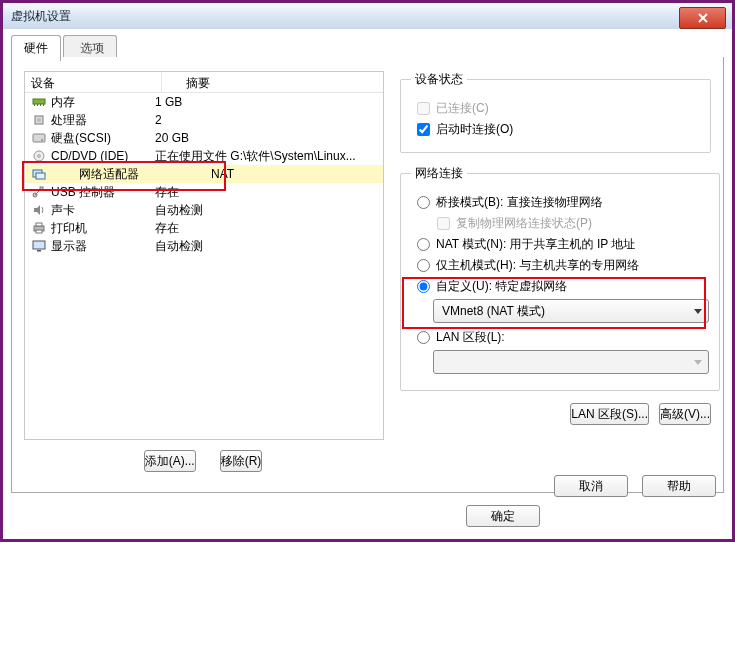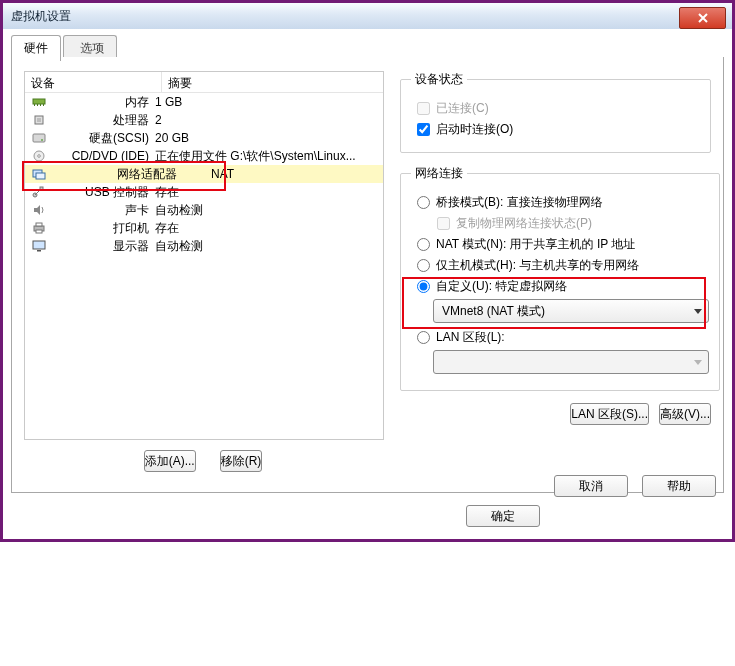--- a/index.html
+++ b/index.html
@@ -9,29 +9,29 @@
   .closebtn{width:45px;height:20px;margin:3px 6px 0 0;background:linear-gradient(#e67a6b,#d13b24);border:1px solid #8a2a1a;border-radius:2px;display:flex;align-items:center;justify-content:center;}
   .closebtn svg{display:block;}
   .client{position:absolute;left:0;right:0;top:26px;bottom:0;background:#fff;}
   .tabs{position:absolute;left:8px;top:6px;}
   .tab{display:inline-block;padding:4px 12px;border:1px solid #a7a7a7;border-bottom:none;background:#fff;border-top-left-radius:3px;border-top-right-radius:3px;margin-right:-1px;position:relative;}
   .tab.inactive{background:#f0f0f0;color:#444;padding-left:16px;}
   .tab.active{z-index:2;}
   .tabline{position:absolute;left:8px;right:8px;top:28px;height:1px;background:#a7a7a7;}
   .tabcontent{position:absolute;left:8px;right:8px;top:28px;bottom:46px;border:1px solid #a7a7a7;border-top:none;background:#fff;overflow:hidden;}
   .leftpane{position:absolute;left:12px;top:14px;width:358px;bottom:52px;border:1px solid #c9c9c9;background:#fff;}
-  .colhead{display:flex;height:20px;border-bottom:1px solid #e5e5e5;}
+  .colhead{display:flex;height:20px;border-bottom:1px solid #e5e5e5;gap:18px;}
   .colhead div{padding:3px 6px;color:#000;}
   .col1{width:124px;border-right:1px solid #e5e5e5;}
   .col2{flex:1;}
   .rows{}
   .row{display:flex;height:18px;align-items:center;}
   .row.selected{background:#fef9c3;gap:28px;}
   .row .ic{width:16px;height:14px;margin:0 4px 0 6px;display:flex;align-items:center;justify-content:center;}
-  .row .name{width:98px;white-space:nowrap;overflow:hidden;text-align:right;}
+  .row .name{width:98px;white-space:nowrap;overflow:hidden;}
   .row .summary{flex:1;white-space:nowrap;overflow:hidden;padding-left:6px;}
   .hl{position:absolute;border:2px solid #e30613;pointer-events:none;}
   .leftbtns{position:absolute;left:12px;width:358px;bottom:14px;height:28px;display:flex;justify-content:center;gap:24px;}
   button.std{height:22px;padding:0 0;border:1px solid #8a8a8a;background:linear-gradient(#fdfdfd,#ececec);border-radius:3px;font-size:12px;cursor:pointer;}
   .rightpane{position:absolute;left:388px;right:12px;top:14px;bottom:14px;}
   fieldset{border:1px solid #cfcfcf;border-radius:2px;margin:0 0 12px 0;padding:8px 10px 10px 10px;}
   fieldset legend{color:#000;padding:0 4px;}
   .chk,.rad{display:flex;align-items:center;gap:6px;margin:4px 0 4px 6px;}
   .chk input,.rad input{margin:0;}
   .chk.disabled,.rad.disabled{color:#a0a0a0;}

